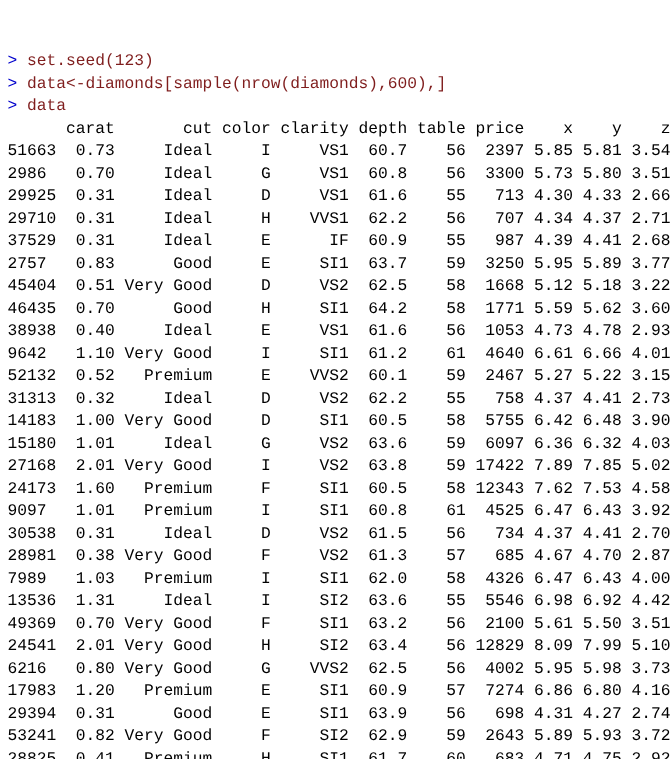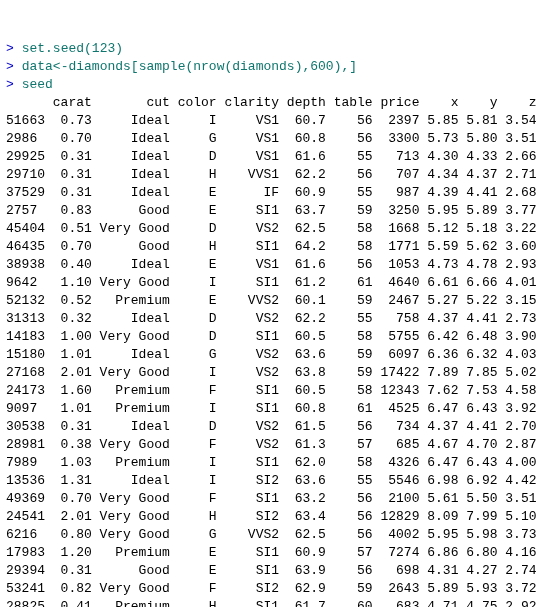--- a/index.html
+++ b/index.html
@@ -9,28 +9,28 @@
     font-family: "Lucida Console", Monaco, "Courier New", monospace;
     font-size: 13px;
     line-height: 18px;
     color: #000000;
     white-space: pre;
   }
   .console {
     padding: 4px 6px;
   }
   .prompt { color: #0000cc; }
-  .code   { color: #0f766e; }
+  .code   { color: #7f1d1d; }
   .out    { color: #000000; }
 </style>
 </head>
 <body>
 <div class="console"><span class="prompt">&gt;</span> <span class="code">set.seed(123)</span>
 <span class="prompt">&gt;</span> <span class="code">data&lt;-diamonds[sample(nrow(diamonds),600),]</span>
-<span class="prompt">&gt;</span> <span class="code">seed</span>
+<span class="prompt">&gt;</span> <span class="code">data</span>
 <span class="out">      carat       cut color clarity depth table price    x    y    z Cou</span>
 <span class="out">51663  0.73     Ideal     I     VS1  60.7    56  2397 5.85 5.81 3.54   1</span>
 <span class="out">2986   0.70     Ideal     G     VS1  60.8    56  3300 5.73 5.80 3.51   1</span>
 <span class="out">29925  0.31     Ideal     D     VS1  61.6    55   713 4.30 4.33 2.66   1</span>
 <span class="out">29710  0.31     Ideal     H    VVS1  62.2    56   707 4.34 4.37 2.71   1</span>
 <span class="out">37529  0.31     Ideal     E      IF  60.9    55   987 4.39 4.41 2.68   1</span>
 <span class="out">2757   0.83      Good     E     SI1  63.7    59  3250 5.95 5.89 3.77   1</span>
 <span class="out">45404  0.51 Very Good     D     VS2  62.5    58  1668 5.12 5.18 3.22   1</span>
 <span class="out">46435  0.70      Good     H     SI1  64.2    58  1771 5.59 5.62 3.60   1</span>
 <span class="out">38938  0.40     Ideal     E     VS1  61.6    56  1053 4.73 4.78 2.93   1</span>

